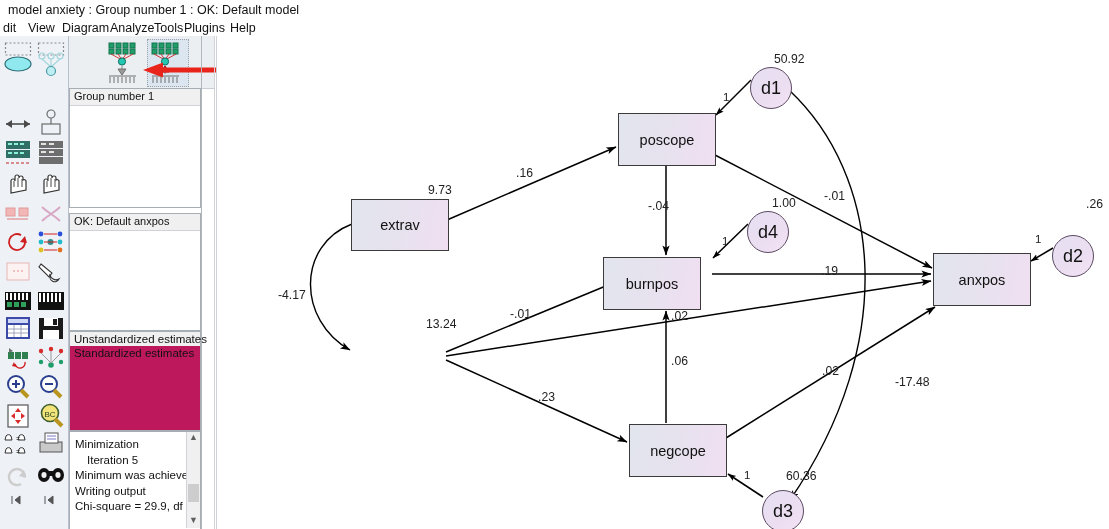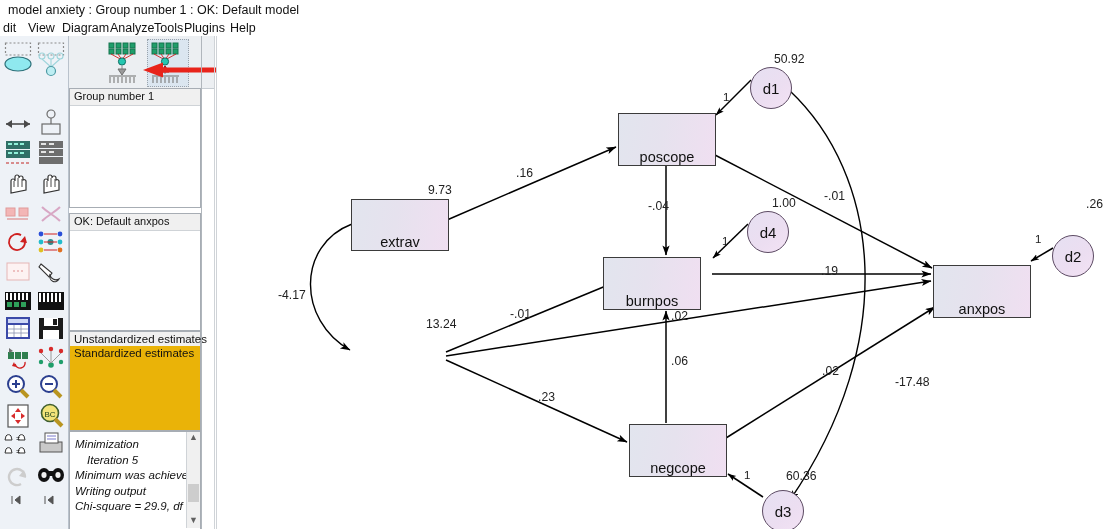--- a/index.html
+++ b/index.html
@@ -23,49 +23,49 @@
   .bigstrip{position:absolute;left:69px;top:36px;width:146px;height:52px;background:#eceff2;
             border-bottom:1px solid #c6ccd2;}
   .bigbtn{position:absolute;top:3px;width:40px;height:46px;border:1px solid transparent;}
   .bigbtn.sel{border:1px dotted #9aa3ac;background:#dbe6f0;}
 
   
   .annot{position:absolute;left:141px;top:62px;width:146px;height:16px;pointer-events:none;}
 
   
   .panes{position:absolute;left:69px;top:88px;width:132px;height:441px;background:#ffffff;}
-  .pane{position:absolute;left:0;width:130px;background:#eab308;border:1px solid #a7adb4;}
+  .pane{position:absolute;left:0;width:130px;background:#be185d;border:1px solid #a7adb4;}
   .pane .hdr{height:15px;background:#f0f0f0;border-bottom:1px solid #cfd3d7;
              font-size:11px;padding:1px 0 0 4px;color:#111;white-space:nowrap;overflow:hidden;}
   .pane .body{background:#ffffff;}
   .listrow{font-size:11.5px;padding:1px 16px 1px 4px;color:#111;white-space:nowrap;}
   .listrow.hl{background:#f0f0f0;}
 
   .msgpane{position:absolute;left:69px;top:431px;width:130px;height:98px;
            background:#ffffff;border:1px solid #a7adb4;overflow:hidden;}
-  .msgline{font-size:11.5px;color:#111;padding:0 0 0 5px;line-height:15.6px;white-space:nowrap;font-style:italic;}
+  .msgline{font-size:11.5px;color:#111;padding:0 0 0 5px;line-height:15.6px;white-space:nowrap;}
   .msgline.ind{padding-left:17px;}
   .vscroll{position:absolute;right:0;top:0;width:13px;height:96px;background:#f0f0f0;border-left:1px solid #cfd3d7;}
   .vscroll .thumb{position:absolute;left:1px;top:52px;width:11px;height:18px;background:#cdcdcd;}
   .vscroll .ar{position:absolute;left:0;width:13px;height:13px;font-size:9px;text-align:center;color:#606060;}
 
   .splitline{position:absolute;top:36px;width:1px;height:493px;background:#b0b6bc;}
   .canvasedge{position:absolute;left:216px;top:36px;width:1px;height:493px;background:#cfd3d7;}
   .canvas{position:absolute;left:217px;top:36px;width:892px;height:493px;background:#ffffff;}
 
   
   #diagram{position:absolute;left:0;top:0;}
   .nodebox{position:absolute;border:1.4px solid #3b3b3b;
            background:linear-gradient(100deg,#e2e5ee 0%,#e6e2ee 45%,#f0dff1 100%);
-           display:flex;align-items:flex-end;justify-content:center;
+           display:flex;align-items:center;justify-content:center;
            font-size:14.5px;color:#111;}
   .nodecirc{position:absolute;border:1.4px solid #5c4a63;border-radius:50%;
             background:linear-gradient(140deg,#e6e0f2 0%,#ecdef1 60%,#f3e2f4 100%);
             display:flex;align-items:center;justify-content:center;
-            font-size:15px;color:#111;}
+            font-size:18px;color:#111;}
 </style>
 </head>
 <body>
 
 <div id="app">
 
   <div class="titlebar">
     <div class="t">model anxiety : Group number 1 : OK: Default model</div>
   </div>
 
@@ -535,21 +535,21 @@
     </div>
     <div class="nodebox" style="left:401px;top:77px;width:96px;height:51px">
       <span>poscope</span>
     </div>
     <div class="nodebox" style="left:386px;top:221px;width:96px;height:51px">
       <span>burnpos</span>
     </div>
     <div class="nodebox" style="left:412px;top:388px;width:96px;height:51px">
       <span>negcope</span>
     </div>
-    <div class="nodebox" style="left:716px;top:229px;width:96px;height:51px">
+    <div class="nodebox" style="left:716px;top:217px;width:96px;height:51px">
       <span>anxpos</span>
     </div>
 
     <div class="nodecirc" style="left:533px;top:31px;width:40px;height:40px">
       <span>d1</span>
     </div>
     <div class="nodecirc" style="left:530px;top:175px;width:40px;height:40px">
       <span>d4</span>
     </div>
     <div class="nodecirc" style="left:835px;top:199px;width:40px;height:40px">

